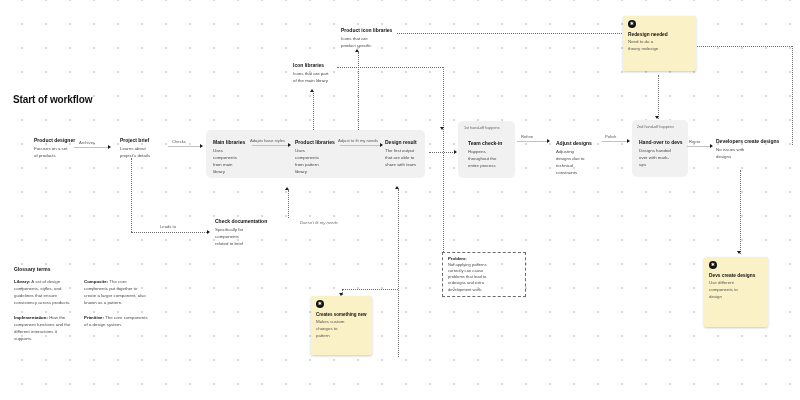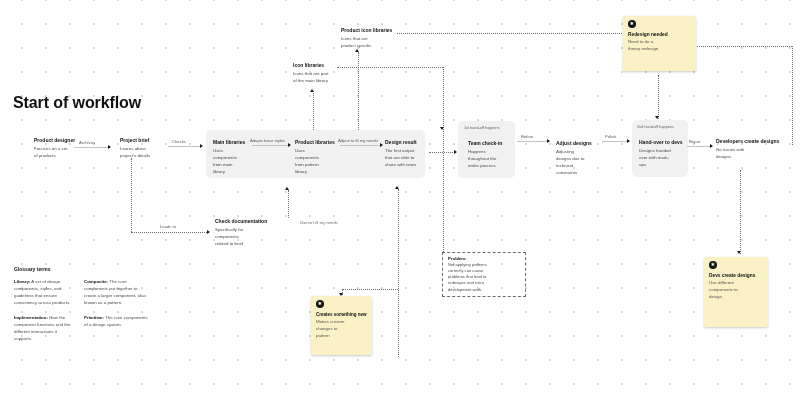--- a/index.html
+++ b/index.html
@@ -3,21 +3,21 @@
 <meta charset="utf-8">
 <style>
   html,body{margin:0;padding:0;background:#fff;}
   .canvas{
     position:relative;width:800px;height:400px;overflow:hidden;
     background-color:#ffffff;
     background-image:radial-gradient(circle,#d8d8d8 0.9px,transparent 1px);
     background-size:24px 24px;background-position:10px 12px;
     font-family:"Liberation Sans",sans-serif;color:#1a1a1a;
   }
-  .main-title{position:absolute;font-size:16px;font-weight:bold;letter-spacing:-0.1px;color:#111;margin:0;}
+  .main-title{position:absolute;font-size:10px;font-weight:bold;letter-spacing:-0.1px;color:#111;margin:0;}
   .frame{position:absolute;background:#f1f1f2;border-radius:5px;}
   .frame-lbl{position:absolute;font-size:3.8px;color:#666;white-space:nowrap;}
   .node{position:absolute;}
   .node .t{font-size:5px;font-weight:bold;color:#111;margin-bottom:1.5px;white-space:nowrap;}
   .node .b{font-size:4.4px;color:#4a4a4a;line-height:1.6;}
   .lbl{position:absolute;font-size:4.2px;color:#595959;white-space:nowrap;}
   .lbl.it{font-style:italic;color:#6b6b6b;}
   .flow-line{position:absolute;height:0;border-top:1px solid #c2c2c2;}
   .dot-h{position:absolute;height:0;border-top:1px dotted #6e6e6e;}
   .dot-v{position:absolute;width:0;border-left:1px dotted #6e6e6e;}

